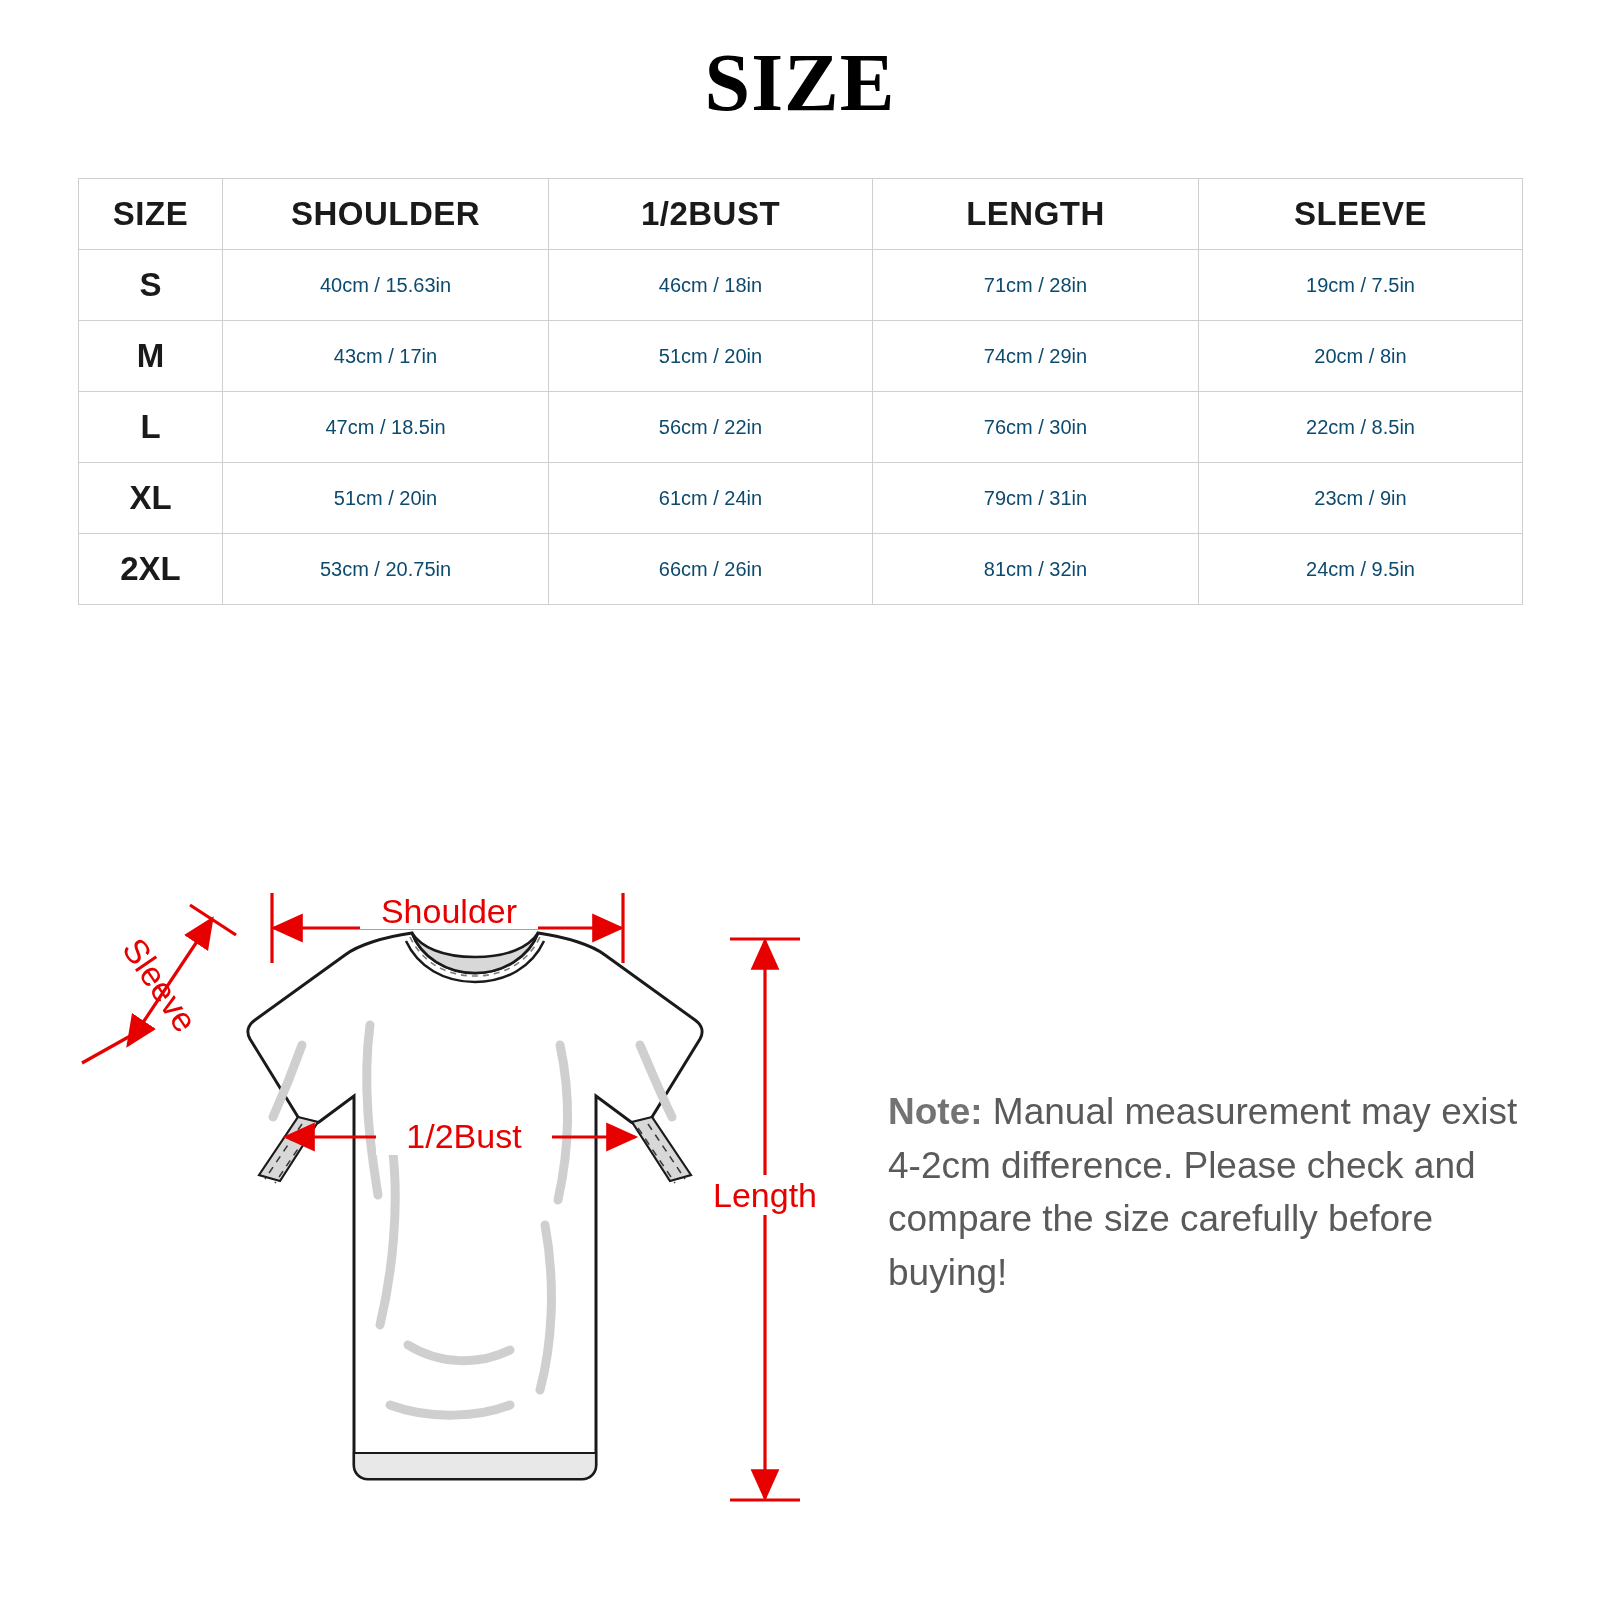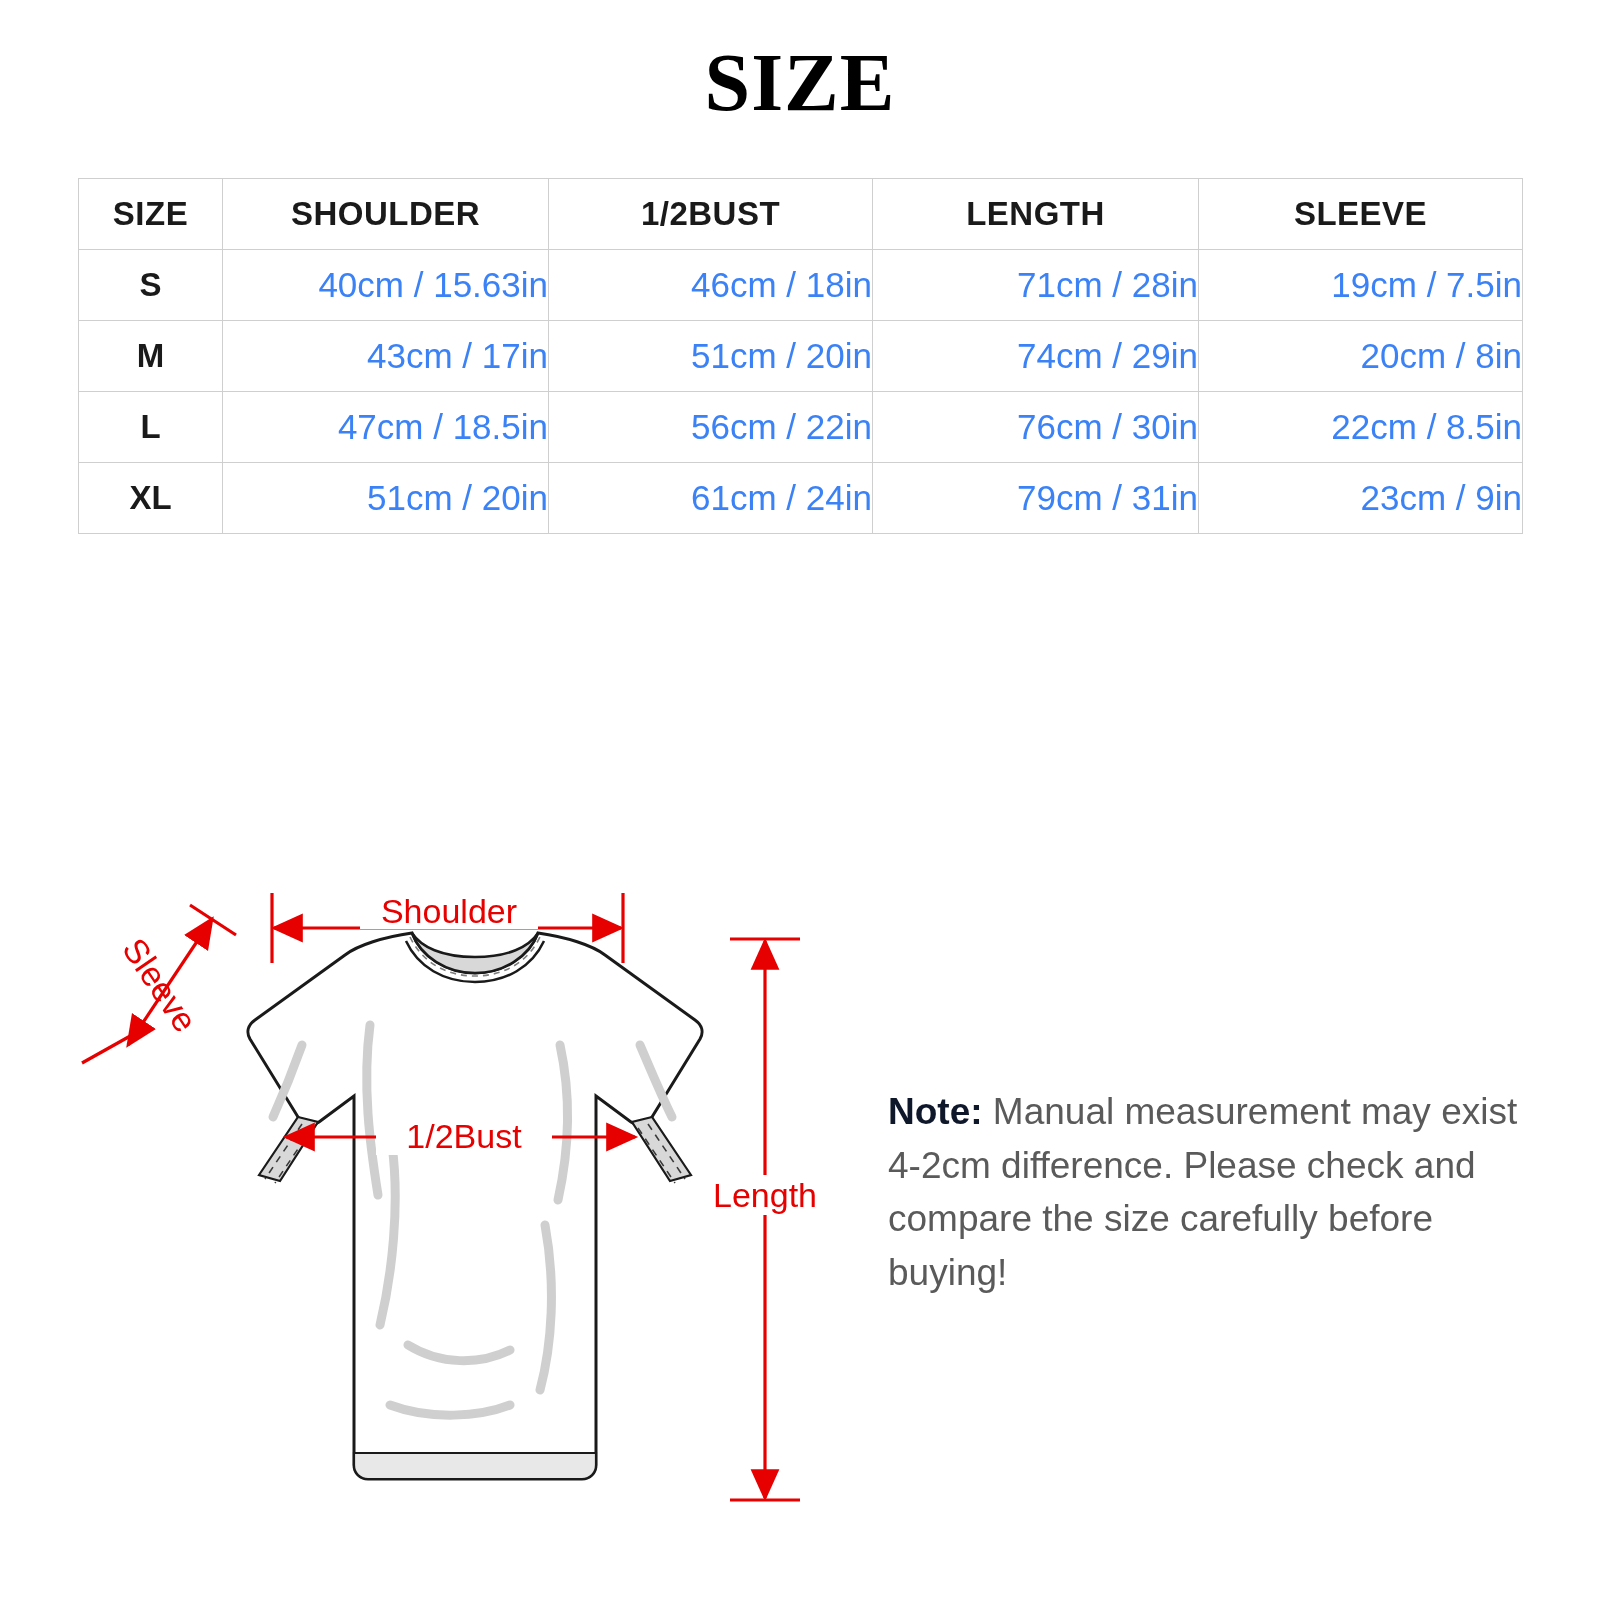--- a/index.html
+++ b/index.html
@@ -51,24 +51,23 @@
     font-weight: 700;
     color: #1a1a1a;
     letter-spacing: 0.5px;
   }
   .size-table td.sizecell {
     font-size: 33px;
     font-weight: 700;
     color: #1a1a1a;
   }
   .size-table td.valcell {
-    font-size: 35px;
+    font-size: 20px;
     font-weight: 400;
-    color: #3b82f6;
-    text-align: right;
+    color: #0c4a6e;
   }
   col.c0 { width: 144px; }
   col.c1 { width: 326px; }
   col.c2 { width: 324px; }
   col.c3 { width: 326px; }
   col.c4 { width: 324px; }
 
   
   .diagram {
     position: absolute;
@@ -83,21 +82,21 @@
   .note {
     position: absolute;
     top: 1085px;
     left: 888px;
     width: 640px;
     font-size: 37px;
     line-height: 1.45;
     color: #5a5a5a;
   }
   .note b {
-    color: #0f172a;
+    color: #737373;
     font-weight: 700;
   }
 </style>
 </head>
 <body>
 
 <div class="title">SIZE</div>
 
 <table class="size-table">
   <colgroup>
@@ -137,20 +136,27 @@
       <td class="valcell">56cm / 22in</td>
       <td class="valcell">76cm / 30in</td>
       <td class="valcell">22cm / 8.5in</td>
     </tr>
     <tr>
       <td class="sizecell">XL</td>
       <td class="valcell">51cm / 20in</td>
       <td class="valcell">61cm / 24in</td>
       <td class="valcell">79cm / 31in</td>
       <td class="valcell">23cm / 9in</td>
+    </tr>
+    <tr>
+      <td class="sizecell">2XL</td>
+      <td class="valcell">53cm / 20.75in</td>
+      <td class="valcell">66cm / 26in</td>
+      <td class="valcell">81cm / 32in</td>
+      <td class="valcell">24cm / 9.5in</td>
     </tr>
   </tbody>
 </table>
 
 <div class="diagram">
   <svg width="820" height="720" viewBox="0 0 820 720" xmlns="http://www.w3.org/2000/svg">
     <defs>
       <marker id="arrR" markerWidth="11" markerHeight="11" refX="9" refY="5.5" orient="auto">
         <path d="M0,1 L10,5.5 L0,10 z" fill="#e60000"></path>
       </marker>

